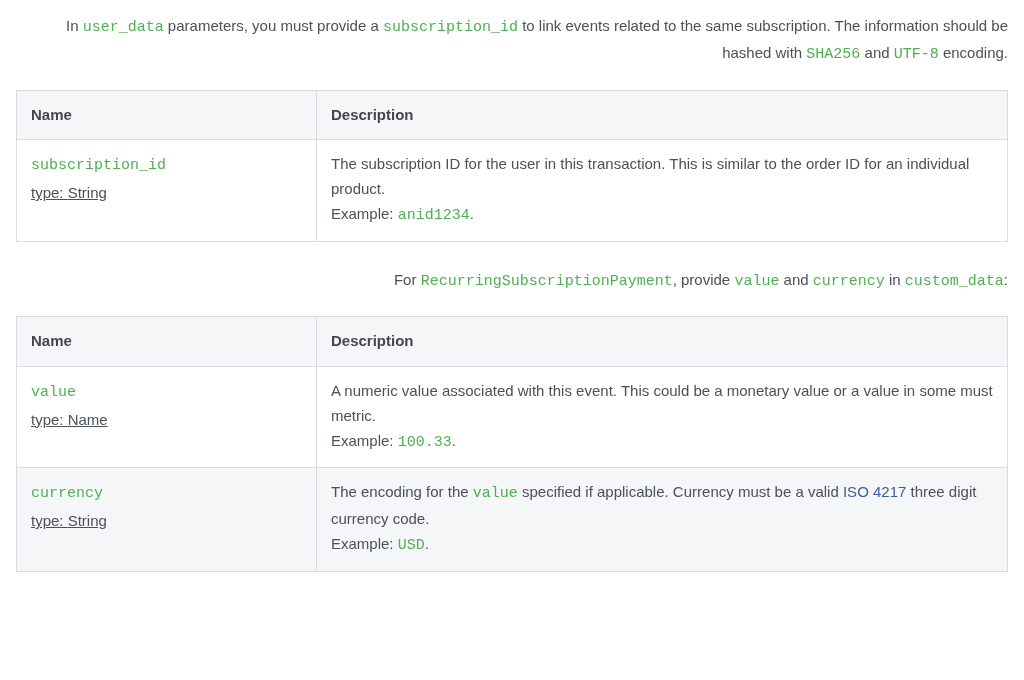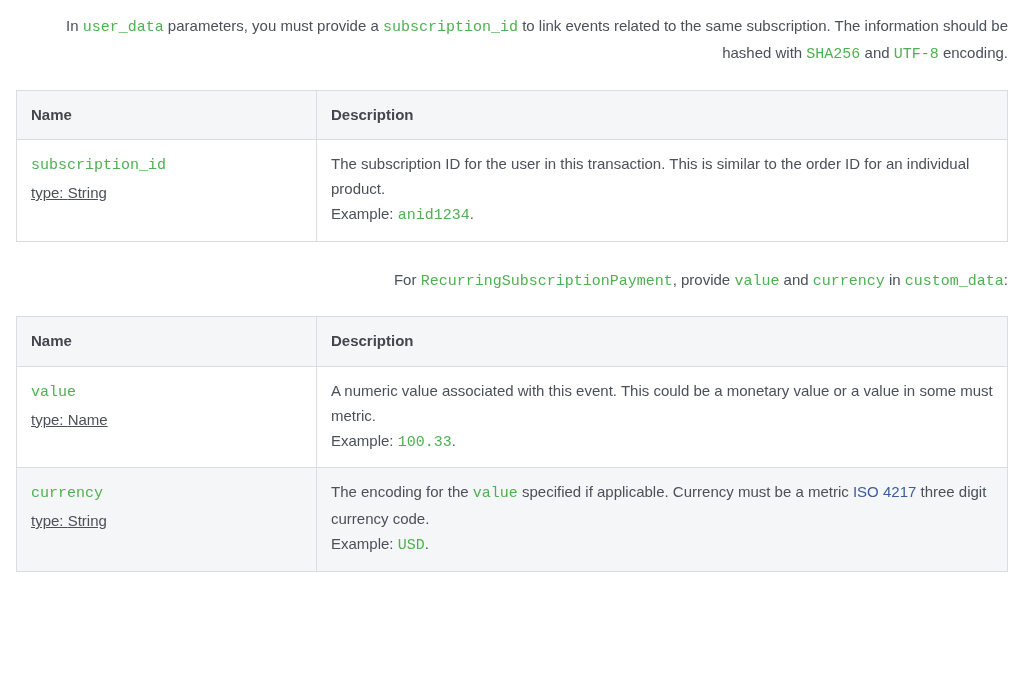--- a/index.html
+++ b/index.html
@@ -105,19 +105,19 @@
         <div><span>Example: </span><code>100.33</code>.</div>
       </td>
     </tr>
     <tr>
       <td class="name-col">
         <code>currency</code>
         <div class="type-line"><span>type: </span><span>String</span></div>
       </td>
       <td class="desc-col">
         <div>
-          <span>The encoding for the </span><code>value</code><span> specified if applicable. Currency must be a metric </span><a href="#" class="link">ISO 4217</a><span> three digit currency code.</span>
+          <span>The encoding for the </span><code>value</code><span> specified if applicable. Currency must be a valid </span><a href="#" class="link">ISO 4217</a><span> three digit currency code.</span>
         </div>
         <div><span>Example: </span><code>USD</code>.</div>
       </td>
     </tr>
   </tbody>
 </table>
 
 </body></html>

